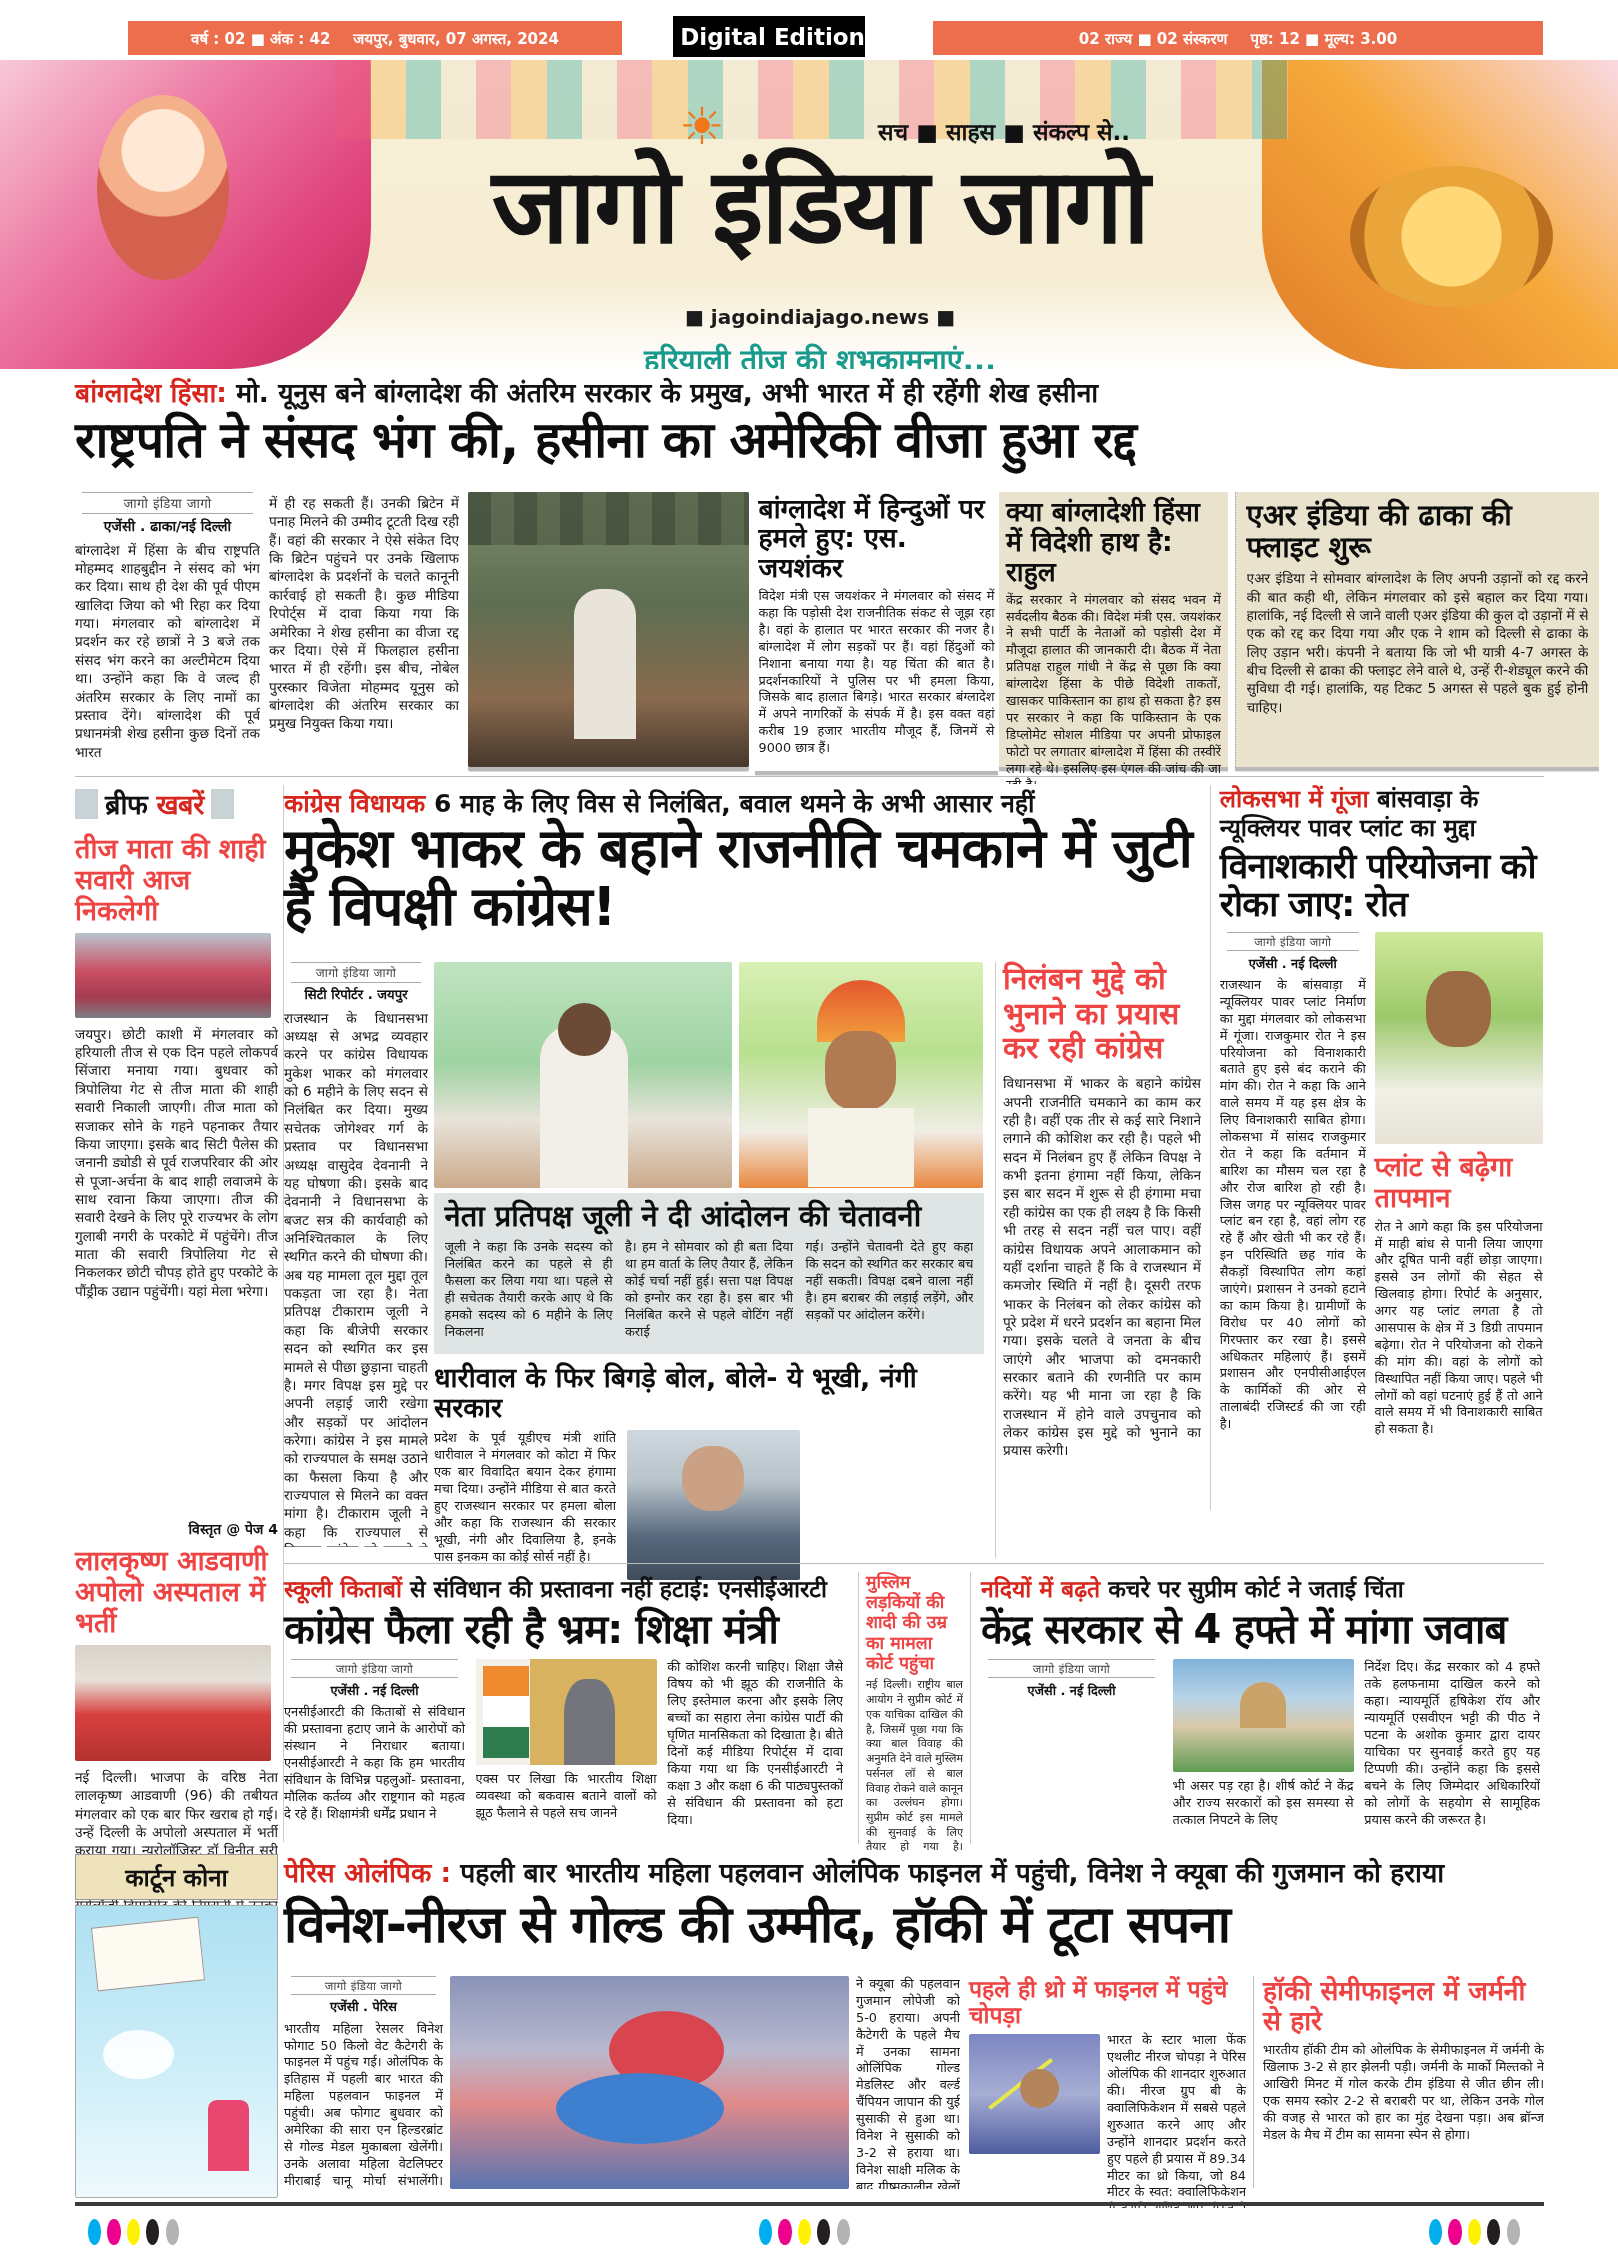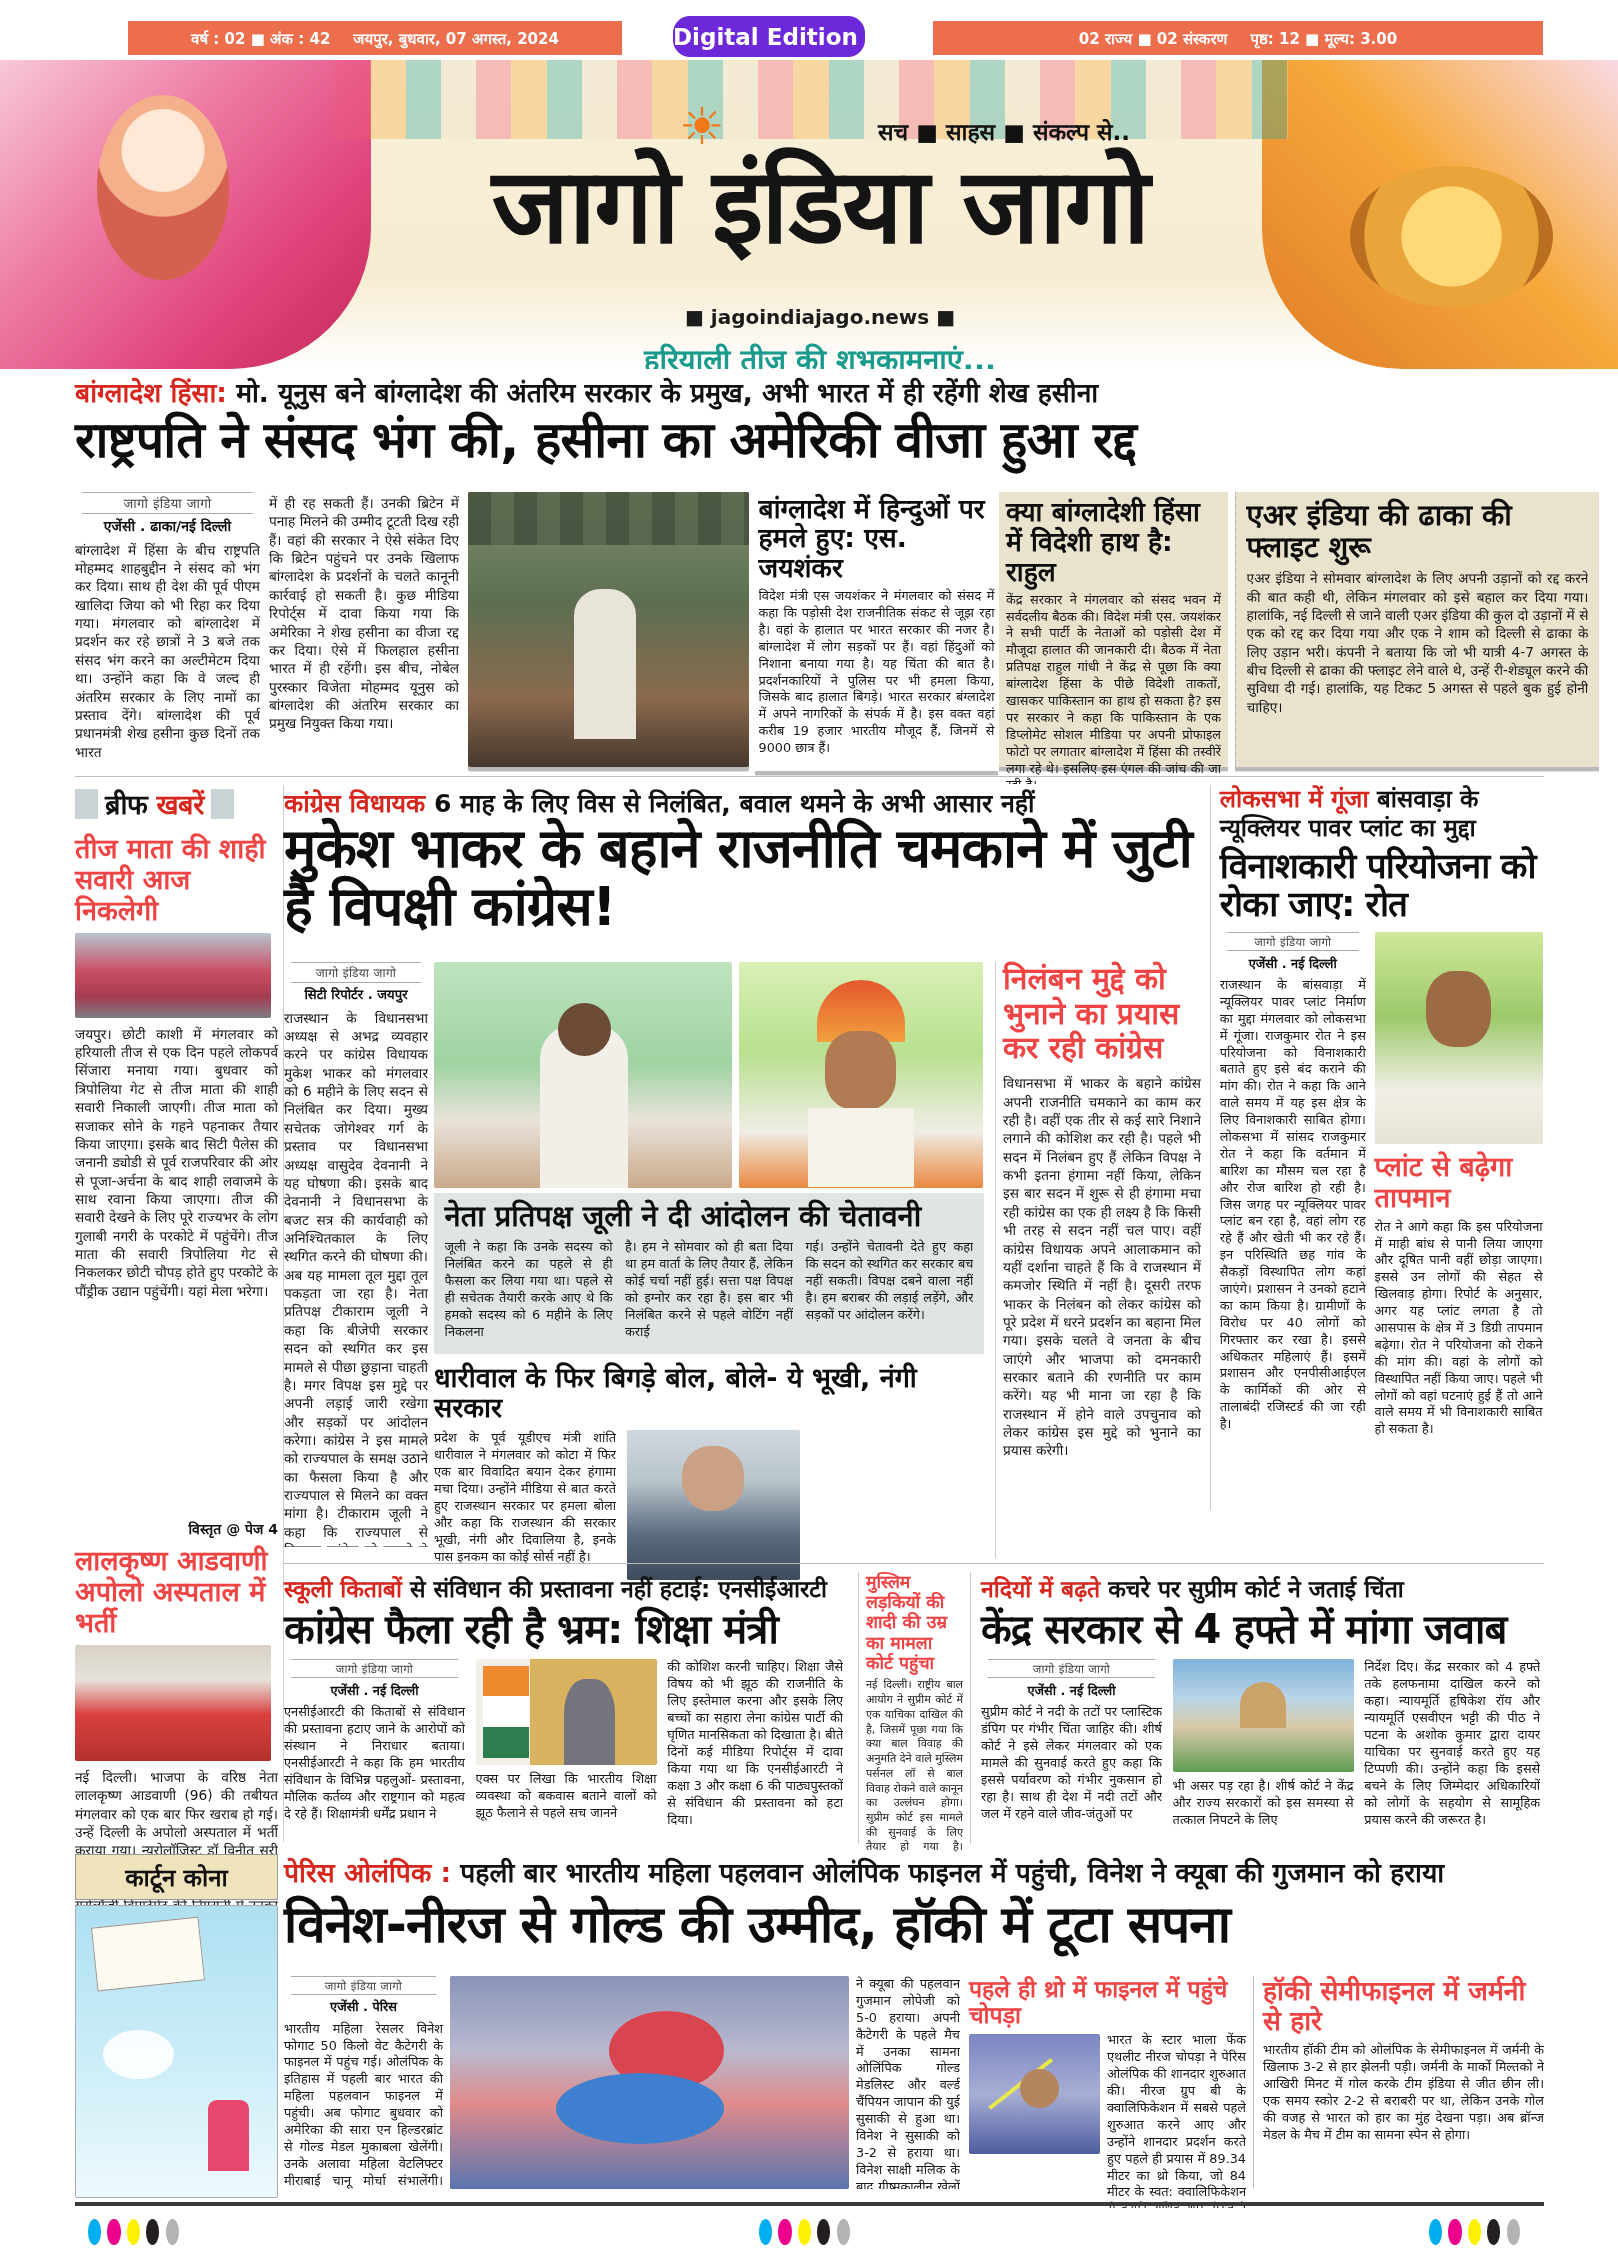--- a/index.html
+++ b/index.html
@@ -14,22 +14,22 @@
   .kick{font-weight:bold;color:#111;}
   .kick .red{color:#d7261d;}
   .h-xl{font-weight:800;color:#0d0d0d;letter-spacing:-0.9px;line-height:1.08;}
   .photo{overflow:hidden;border-radius:1.8px;}
   .shadowed{box-shadow:0 4.4px 0 #b9b9b9;}
   .beige{background:#e9e2cc;}
   .graybox{background:#dfe5e4;}
   .boxtitle{font-weight:800;line-height:1.12;color:#0d0d0d;}
   .topbar-seg{background:#ed6e4d;color:#fff;font-weight:bold;font-size:15px;
               display:flex;align-items:center;justify-content:center;gap:23px;}
-  .digital{background:#6d28d9;color:#fff;font-weight:bold;font-size:23px;
-           display:flex;align-items:center;justify-content:flex-start;border-radius:17px;}
+  .digital{background:#000000;color:#fff;font-weight:bold;font-size:23px;
+           display:flex;align-items:center;justify-content:flex-end;}
   .masthead{background:linear-gradient(180deg,#f8f0d9 0%,#f6ecd2 70%,#ffffff 100%);overflow:hidden;}
   .deco{position:absolute;border-radius:50%;}
   .vrule{border-left:0.9px solid #bbb;}
   .hrule{border-top:0.9px solid #bbb;}
   .dot{display:inline-block;width:13.2px;height:25.6px;border-radius:50%;margin-right:6.2px;}
   .brief-head{display:flex;align-items:center;gap:7px;}
   .brief-head .blk{width:23px;height:30px;background:#c9d2d4;}
   .brief-title{font-size:27px;font-weight:800;letter-spacing:-0.4px;}
   .brief-title .red{color:#d7261d;}
   .story-title{font-weight:800;color:#ef4444;line-height:1.15;}
@@ -212,21 +212,20 @@
 
   <div class="abs" style="left:981px;top:1572px;width:563px;height:272px;">
     <div class="kick" style="font-size:23px;">
       <span class="red">नदियों में बढ़ते</span><span> कचरे पर सुप्रीम कोर्ट ने जताई चिंता</span>
     </div>
     <div class="h-xl" style="font-size:40px;margin-top:3.5px;">केंद्र सरकार से 4 हफ्ते में मांगा जवाब</div>
     <div style="display:flex;gap:10.6px;margin-top:8.8px;">
       <div style="width:181px;">
         <div class="dateline" style="font-size:11.5px;">जागो इंडिया जागो</div>
         <div class="byline" style="font-size:12.8px;">एजेंसी . नई दिल्ली</div>
-        <div class="body-txt small-txt" style="height:132px;">सुप्रीम कोर्ट ने नदी के तटों पर प्लास्टिक डंपिग पर गंभीर चिंता जाहिर की। शीर्ष कोर्ट ने इसे लेकर मंगलवार को एक मामले की सुनवाई करते हुए कहा कि इससे पर्यावरण को गंभीर नुकसान हो रहा है। साथ ही देश में नदी तटों और जल में रहने वाले जीव-जंतुओं पर</div>
       </div>
       <div style="width:181px;">
         <div class="photo" style="width:181px;height:113px;background:linear-gradient(180deg,#7fb2d9 0%,#b9d4e8 35%,#d9c9a8 60%,#5f9c53 100%);">
           <div class="abs" style="margin-left:67px;margin-top:23px;width:46px;height:46px;border-radius:50% 50% 0 0;background:#caa36a;"></div>
         </div>
         <div class="body-txt small-txt" style="height:65px;margin-top:5.3px;">भी असर पड़ रहा है। शीर्ष कोर्ट ने केंद्र और राज्य सरकारों को इस समस्या से तत्काल निपटने के लिए</div>
       </div>
       <div class="body-txt small-txt" style="width:176px;height:187px;">निर्देश दिए। केंद्र सरकार को 4 हफ्ते तके हलफनामा दाखिल करने को कहा। न्यायमूर्ति हृषिकेश रॉय और न्यायमूर्ति एसवीएन भट्टी की पीठ ने पटना के अशोक कुमार द्वारा दायर याचिका पर सुनवाई करते हुए यह टिप्पणी की। उन्होंने कहा कि इससे बचने के लिए जिम्मेदार अधिकारियों को लोगों के सहयोग से सामूहिक प्रयास करने की जरूरत है।</div>
     </div>
   </div>

